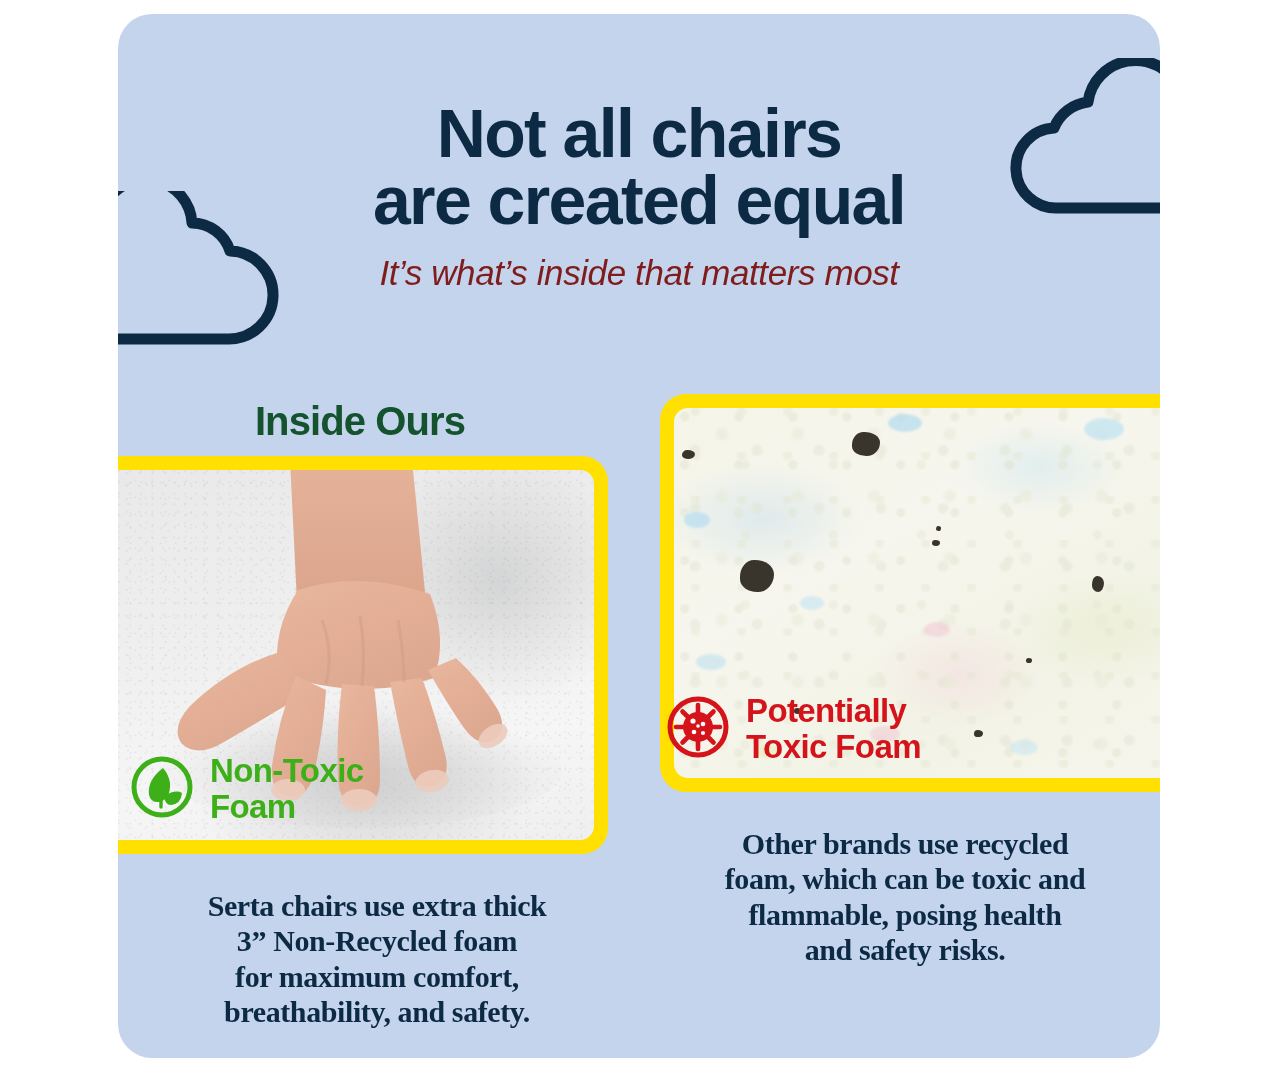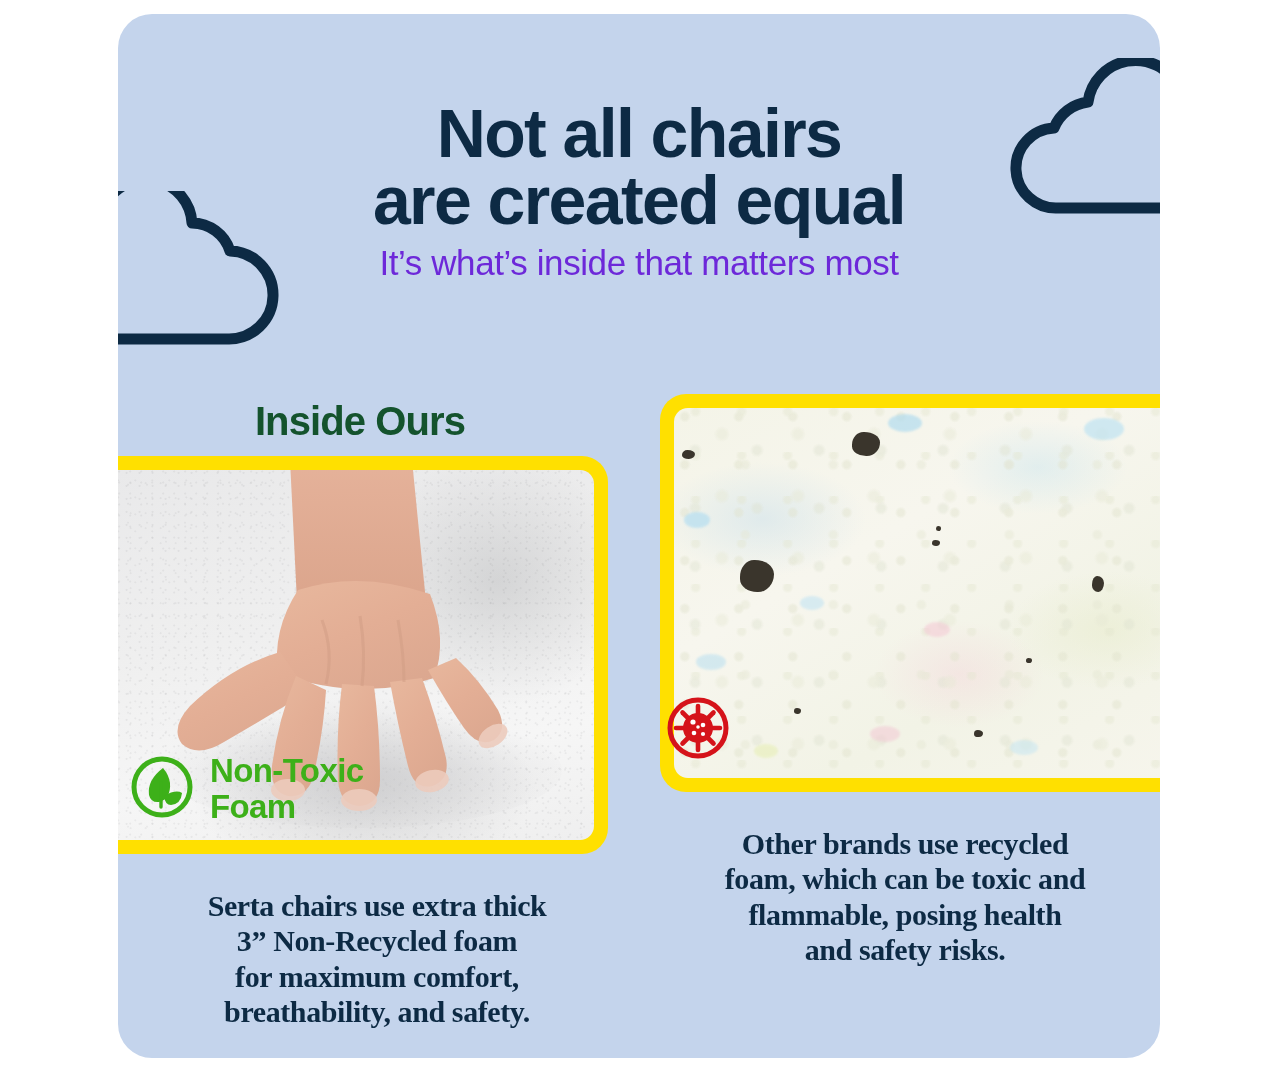--- a/index.html
+++ b/index.html
@@ -54,26 +54,27 @@
     color: #0d2a44;
   }
   .headline .h-line {
     font-size: 68px;
     font-weight: 800;
     letter-spacing: -1.6px;
     line-height: 0.99;
     white-space: nowrap;
   }
   .subhead {
-    margin-top: 8px;
+    margin-top: 18px;
     font-size: 35px;
     font-weight: 400;
     letter-spacing: -0.4px;
-    color: #6d28d9;
+    color: #7f1d1d;
     white-space: nowrap;
+    font-style: italic;
   }
 
   
   .columns {
     position: absolute;
     left: 0;
     top: 380px;
     width: 1042px;
   }
   .col {
@@ -349,20 +350,22 @@
                   <line x1="47.5" y1="16.5" x2="16.5" y2="47.5"></line>
                 </g>
                 <circle cx="32" cy="32" r="15" fill="#d5131a"></circle>
                 <circle cx="27" cy="26" r="2.6" fill="#ffffff"></circle>
                 <circle cx="37" cy="29" r="2.3" fill="#ffffff"></circle>
                 <circle cx="28" cy="37" r="2.3" fill="#ffffff"></circle>
                 <circle cx="37" cy="38" r="2.1" fill="#ffffff"></circle>
                 <circle cx="32" cy="31" r="1.8" fill="#ffffff"></circle>
               </svg>
             </span>
+            <span class="badge-text">Potentially
+Toxic Foam</span>
           </div>
         </div>
 
         <div class="caption cap-right">Other brands use recycled
 foam, which can be toxic and
 flammable, posing health
 and safety risks.</div>
       </div>
 
     </div>

